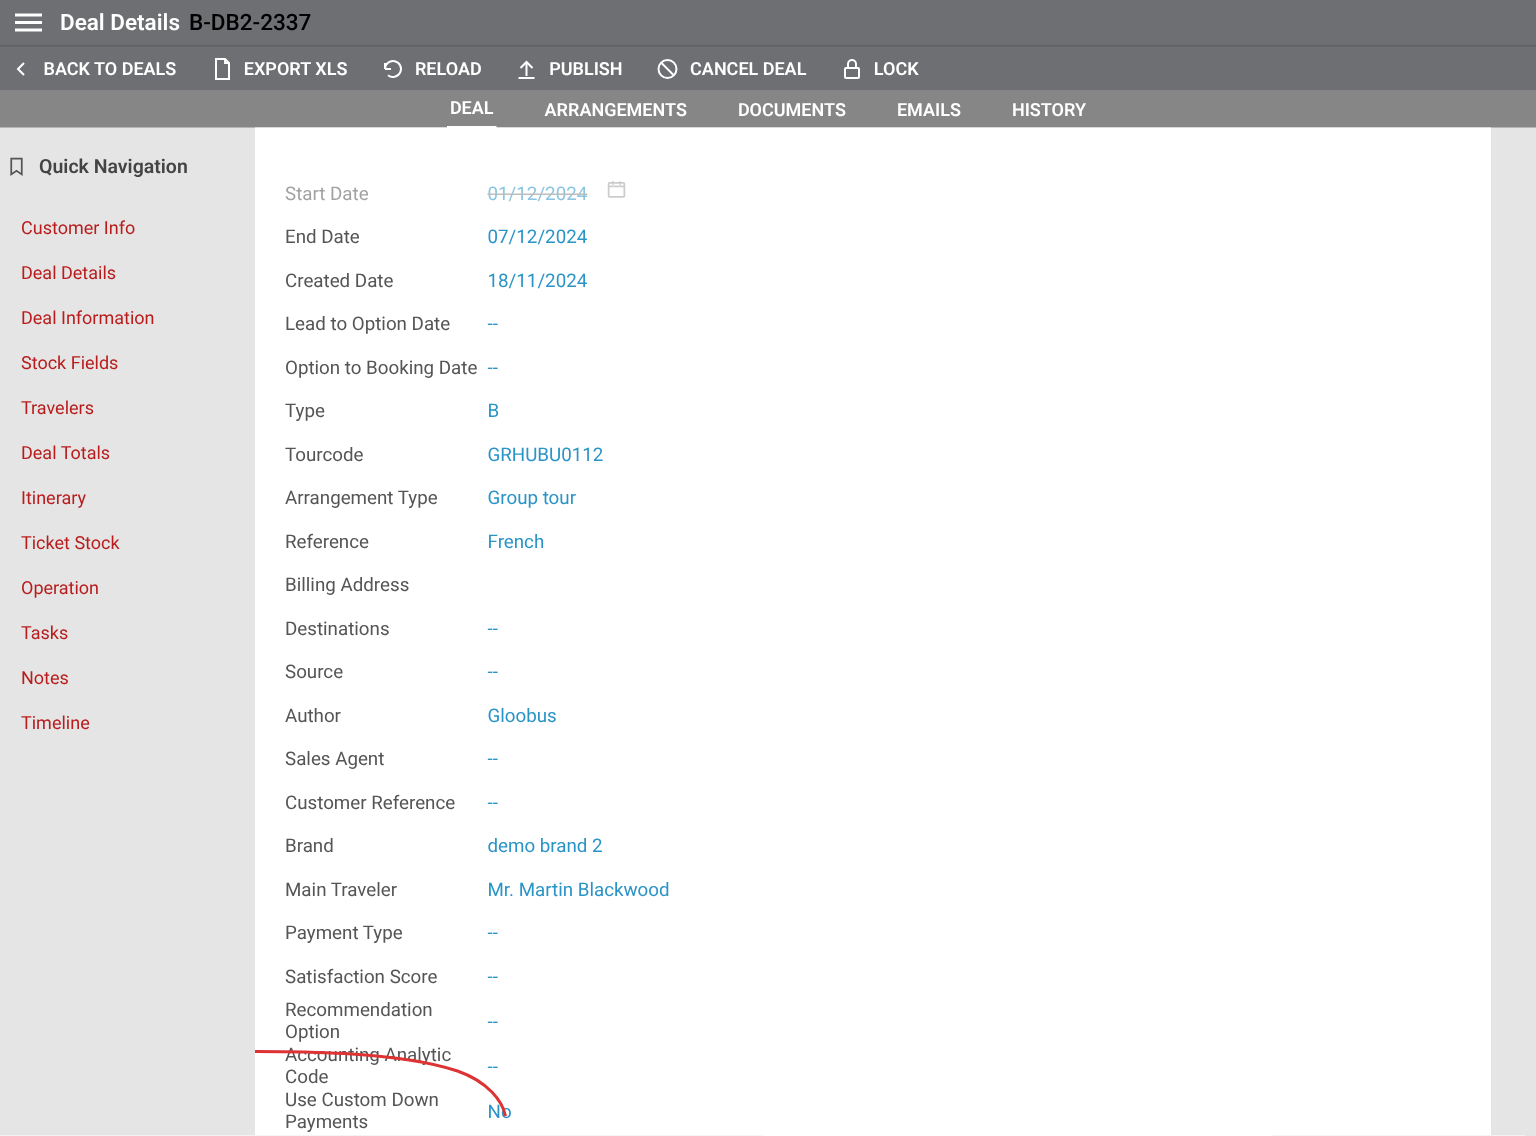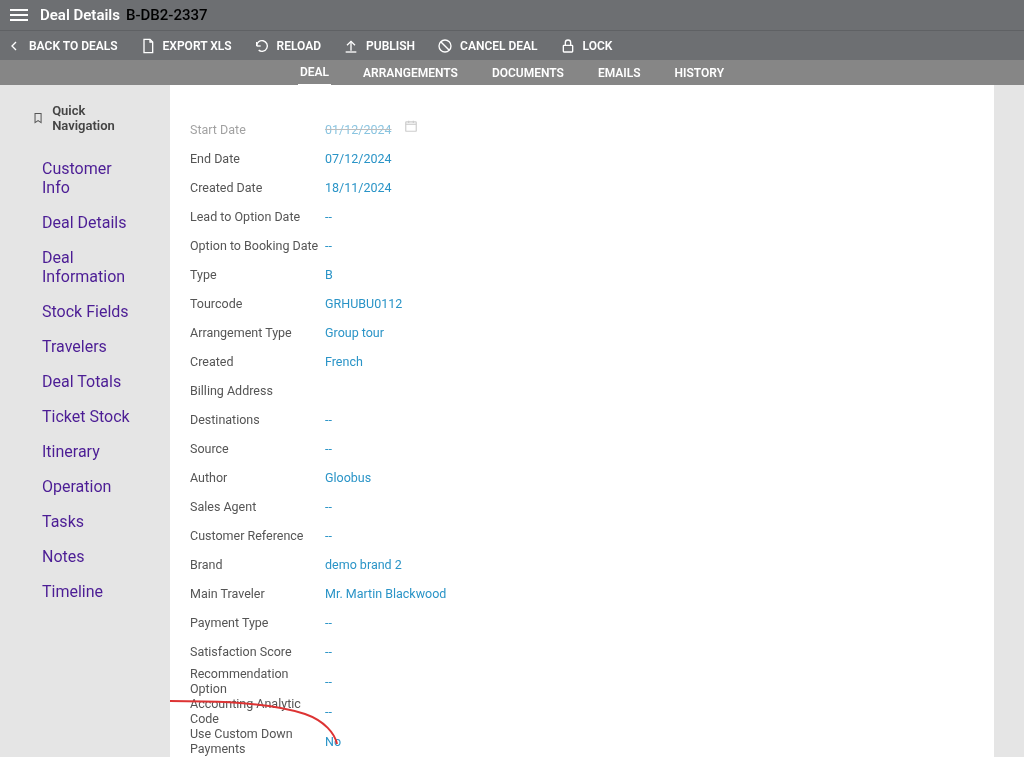--- a/index.html
+++ b/index.html
@@ -50,37 +50,37 @@
   font-weight:600;
 }
 .tab { cursor:pointer; padding:5px 2px; }
 .tab.active { border-bottom:2px solid #fff;text-align:right; }
 .content-wrap {
   display:flex;
   height: calc(757px - 30px - 30px - 25px);
 }
 .sidebar {
   width:170px;
-  padding:18px 32px;
+  padding:18px 4px;
   font-size:13px;
   color:#555;
 }
 .sidebar-head {
   display:flex;
   align-items:center;
   gap:8px;
   font-weight:600;
   color:#444;
   margin-bottom:18px;
 }
 .sidebar-item {
   padding:8px 0 8px 10px;
   cursor:pointer;
-  color:#4c1d95;
-  font-size:16px;
+  color:#b91c1c;
+  font-size:12px;
 }
 .main {
   flex:1;
   background:#fff;
   padding:0 0 0 0;
   overflow:hidden;
   position:relative;
   margin-right:30px;
 }
 .details-block { padding: 0 20px 10px 20px; margin-top: 38px; }
@@ -200,22 +200,22 @@
           <path d="M6 3h12v18l-6-4-6 4z"></path>
         </svg>
       <span>Quick Navigation</span>
     </div>
     <div class="sidebar-item">Customer Info</div>
     <div class="sidebar-item">Deal Details</div>
     <div class="sidebar-item">Deal Information</div>
     <div class="sidebar-item">Stock Fields</div>
     <div class="sidebar-item">Travelers</div>
     <div class="sidebar-item">Deal Totals</div>
+    <div class="sidebar-item">Itinerary</div>
     <div class="sidebar-item">Ticket Stock</div>
-    <div class="sidebar-item">Itinerary</div>
     <div class="sidebar-item">Operation</div>
     <div class="sidebar-item">Tasks</div>
     <div class="sidebar-item">Notes</div>
     <div class="sidebar-item">Timeline</div>
   </div>
 
   <div class="main">
     <div class="details-block">
 
       <div class="row" style="margin-top:-8px;opacity:.55;">
@@ -252,21 +252,21 @@
       </div>
       <div class="row">
         <span class="row-label">Tourcode</span>
         <span class="row-value">GRHUBU0112</span>
       </div>
       <div class="row">
         <span class="row-label">Arrangement Type</span>
         <span class="row-value">Group tour</span>
       </div>
       <div class="row">
-        <span class="row-label">Created</span>
+        <span class="row-label">Reference</span>
         <span class="row-value">French</span>
       </div>
       <div class="row">
         <span class="row-label">Billing Address</span>
       </div>
       <div class="row">
         <span class="row-label">Destinations</span>
         <span class="row-value dash">--</span>
       </div>
       <div class="row">

